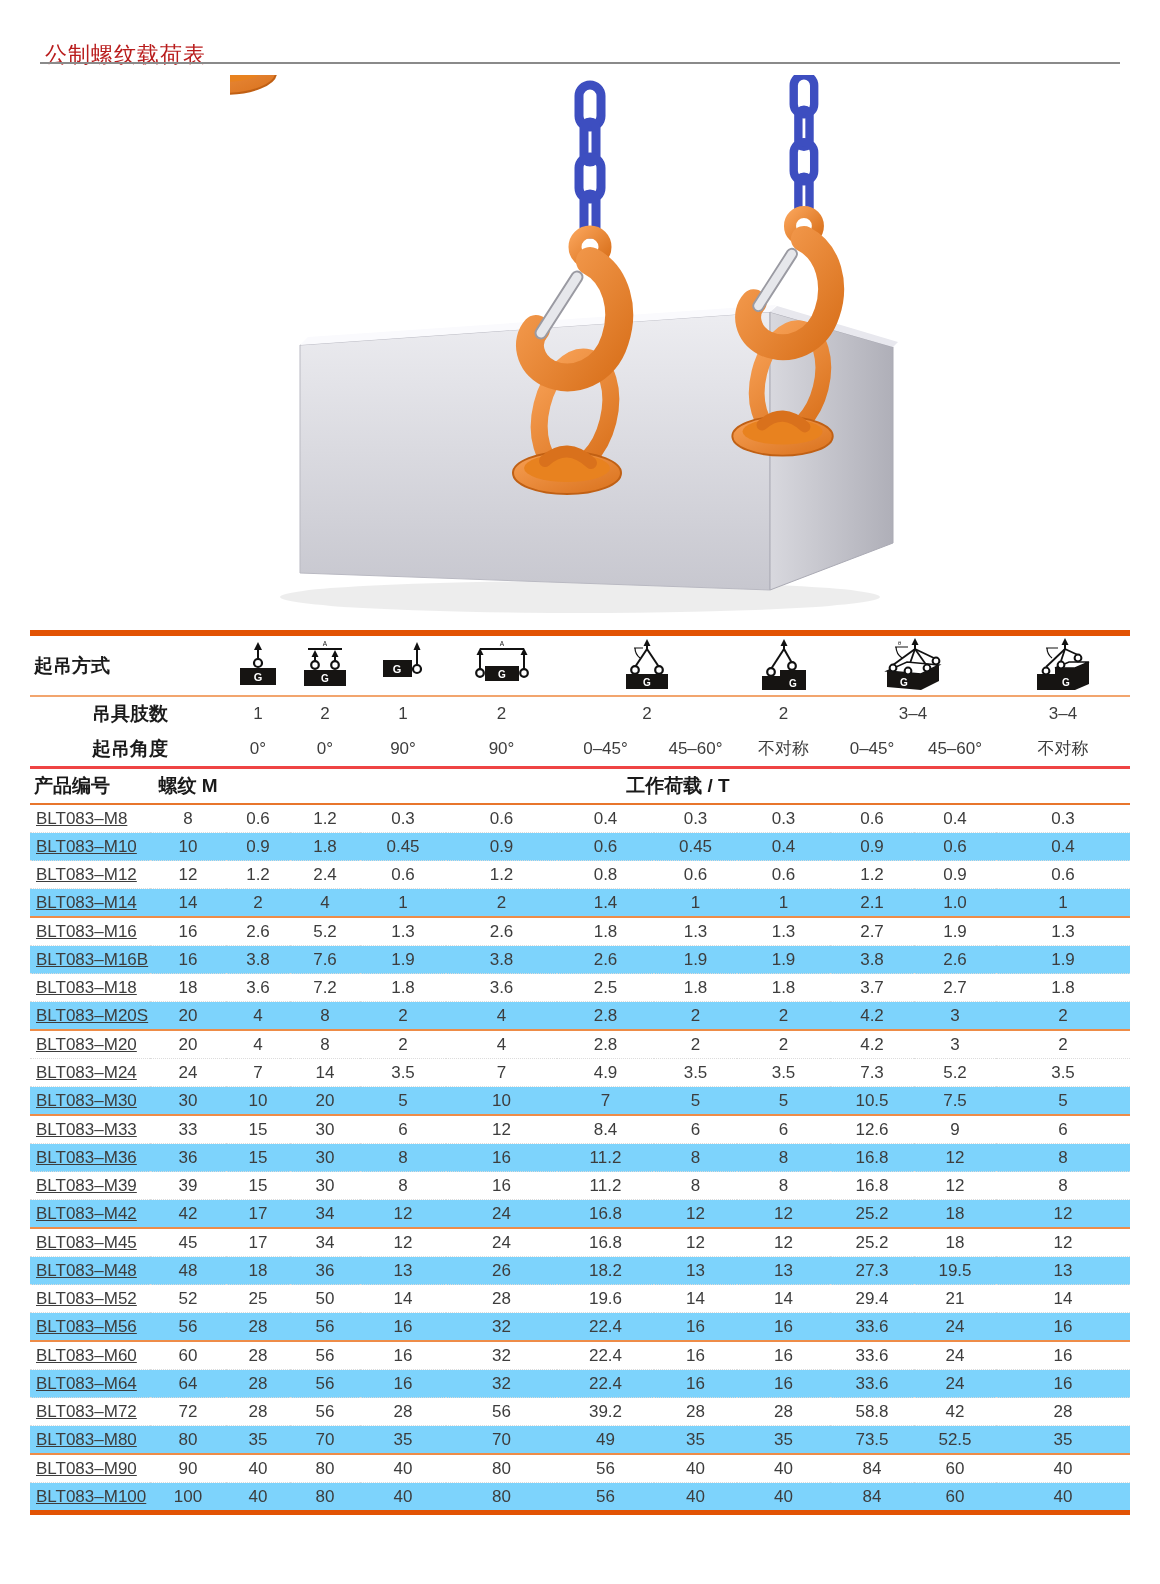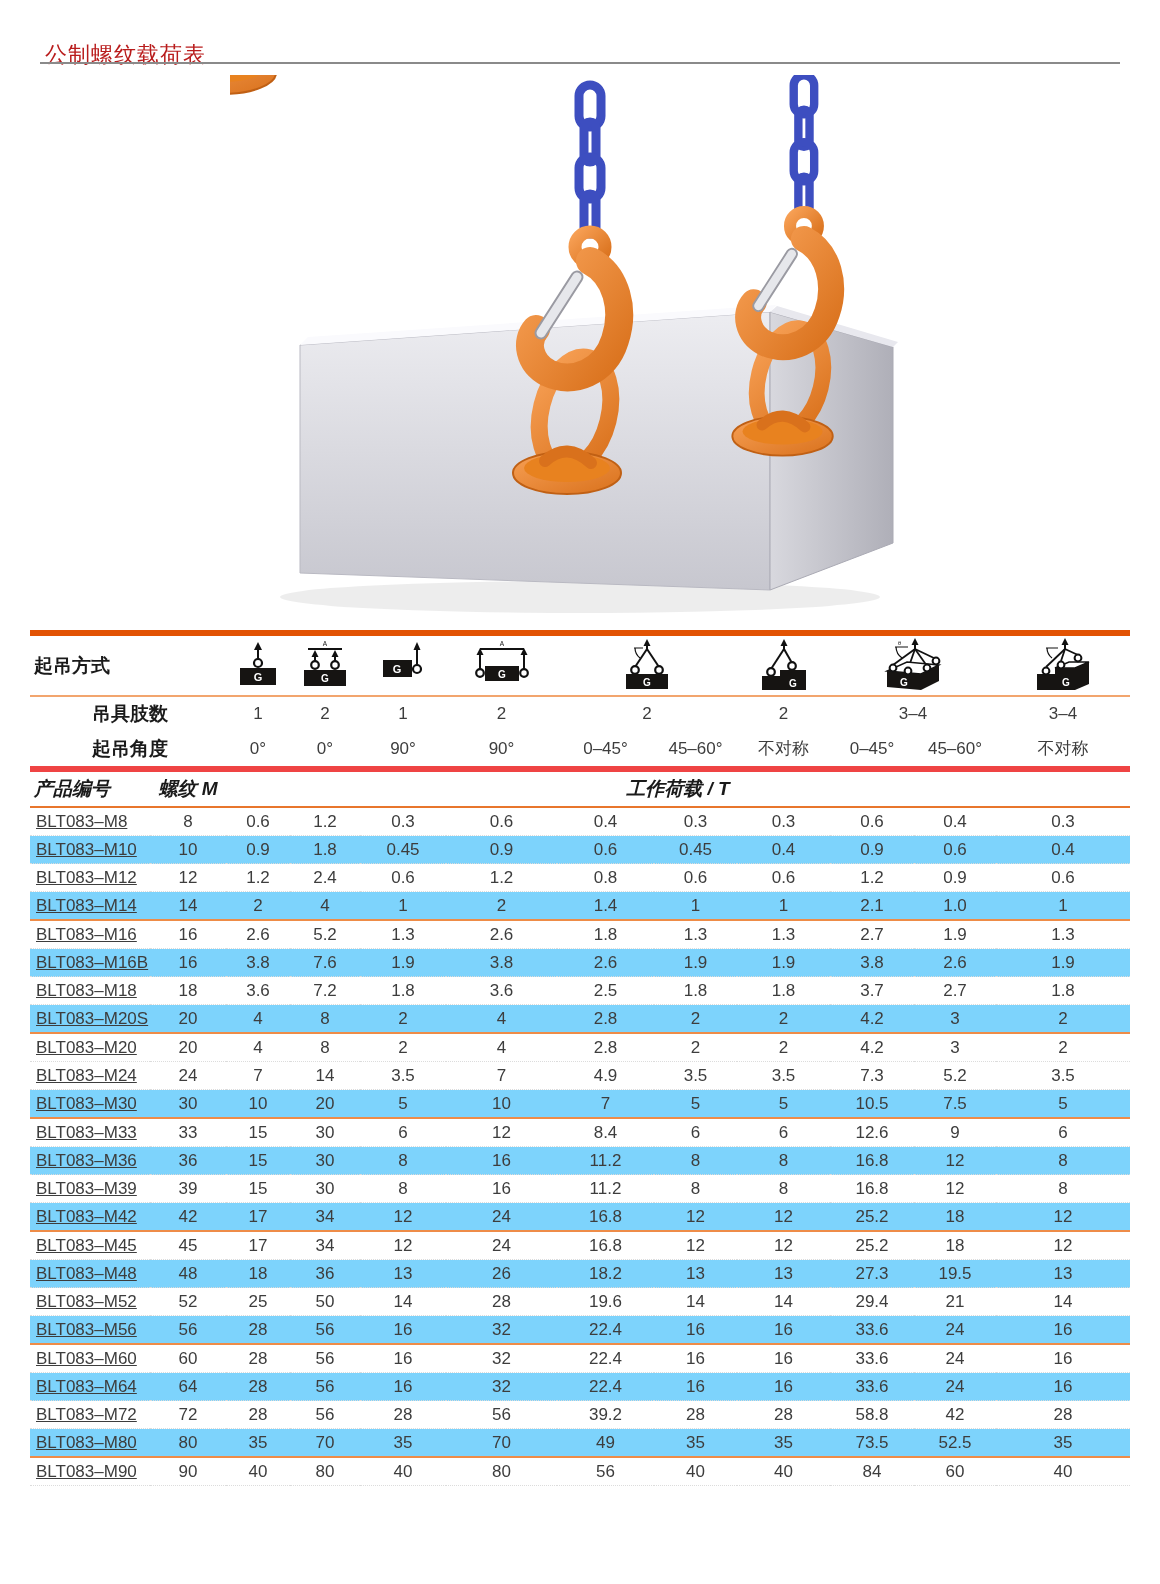--- a/index.html
+++ b/index.html
@@ -12,22 +12,22 @@
   .hero{position:absolute;left:230px;top:75px;width:700px;height:548px;}
 
   .table-wrap{position:absolute;left:30px;top:630px;width:1100px;}
   table.loadtable{border-collapse:collapse;table-layout:fixed;width:1100px;font-size:17px;color:#3d3d3d;}
   table.loadtable td{padding:0;}
 
   tr.methods-row td{border-top:6px solid #E25304;border-bottom:2px solid #F2A56E;height:59px;text-align:center;vertical-align:middle;}
   tr.methods-row td.rowlabel{text-align:left;}
   .rowlabel{font-weight:bold;font-size:19px;color:#1a1a1a;padding-left:4px !important;text-align:left;}
   tr.legs-row td{height:34px;text-align:center;}
-  tr.angles-row td{height:35px;text-align:center;border-bottom:6px solid #ef4444;}
-  tr.colhead-row td{height:34px;border-bottom:2px solid #E8762C;text-align:center;font-weight:bold;font-size:19px;color:#1a1a1a;font-style:italic;}
+  tr.angles-row td{height:35px;text-align:center;border-bottom:3px solid #ef4444;}
+  tr.colhead-row td{height:34px;border-bottom:2px solid #E8762C;text-align:center;font-weight:bold;font-size:19px;color:#1a1a1a;}
   tr.colhead-row td.rowlabel{text-align:left;}
 
   tbody td{height:27px;text-align:center;border-bottom:1px dotted #dcdcdc;}
   tbody td.prod{text-align:left;padding-left:6px;text-decoration:underline;}
   tbody tr.alt{background:#7dd3fc;}
   tbody tr.group-end td{border-bottom:2px solid #EE8C48;}
   tbody tr.last td{border-bottom:5px solid #E25304;}
 
   .micon{display:inline-block;vertical-align:middle;}
   .micon text{font-family:"Liberation Sans",sans-serif;}
@@ -591,17 +591,31 @@
             <td>80</td>
             <td>40</td>
             <td>80</td>
             <td>56</td>
             <td>40</td>
             <td>40</td>
             <td>84</td>
             <td>60</td>
             <td>40</td>
           </tr>
+          <tr class="data-row alt last">
+            <td class="prod">BLT083–M100</td>
+            <td>100</td>
+            <td>40</td>
+            <td>80</td>
+            <td>40</td>
+            <td>80</td>
+            <td>56</td>
+            <td>40</td>
+            <td>40</td>
+            <td>84</td>
+            <td>60</td>
+            <td>40</td>
+          </tr>
         </tbody>
     </table>
   </div>
 
 </div>
 
 </body></html>

